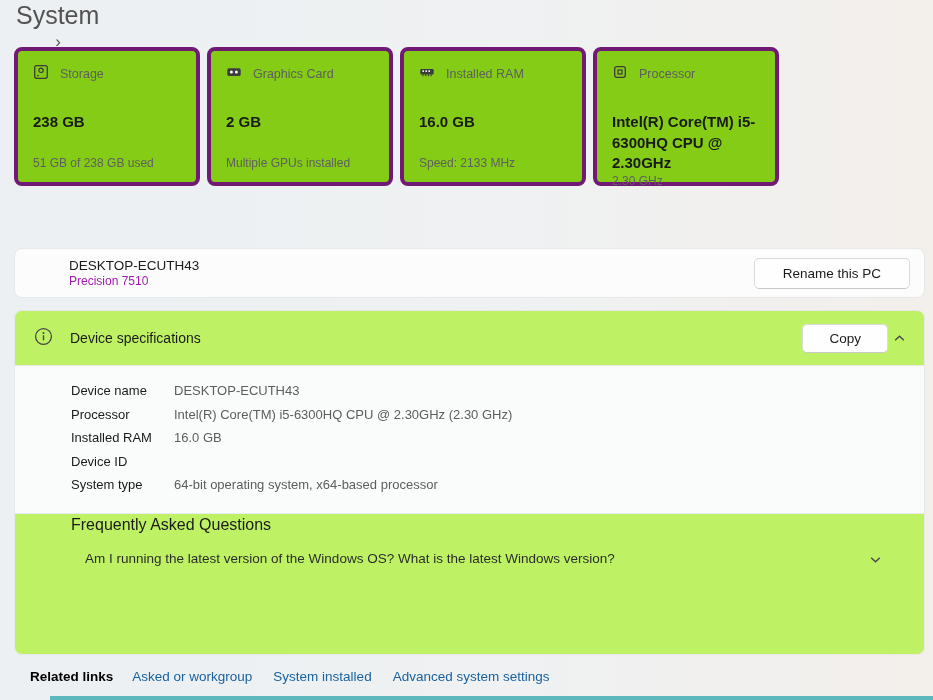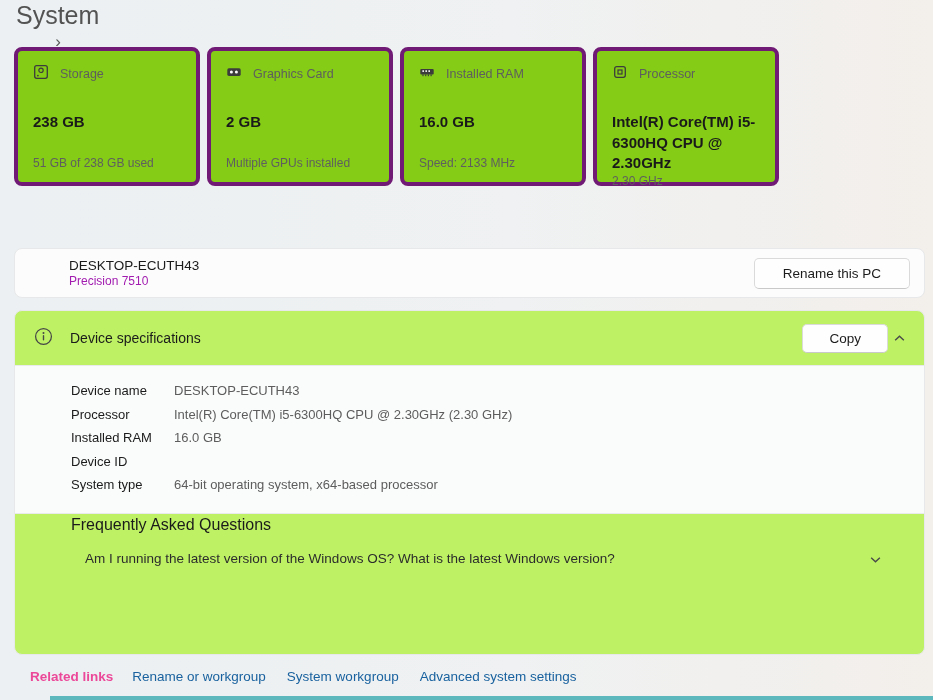--- a/index.html
+++ b/index.html
@@ -55,21 +55,21 @@
   .spec-row { display:grid; grid-template-columns:103px 1fr; font-size:13px; line-height:23.5px; }
   .spec-label { color:#1b1b1b; }
   .spec-value { color:#5d5d5d; }
   .faq { padding:0 16px 0 56px; }
   .faq-title { font-size:16px; font-weight:400; color:#1b1b1b; line-height:22px; }
   .faq-q { margin-top:15px; display:flex; cursor:pointer; padding-left:14px; }
   .faq-q-text { font-size:13.5px; color:#2c2c2c; }
   .faq-q .chev-btn { margin-left:auto; margin-right:24px; }
 
   .related { position:absolute; top:669px; left:30px; display:flex; align-items:baseline; }
-  .related-title { font-size:13.5px; font-weight:700; color:#ec4899; margin-right:19px; }
+  .related-title { font-size:13.5px; font-weight:700; color:#000000; margin-right:19px; }
   .related a { font-size:13.5px; color:#19629f; text-decoration:none; margin-right:21px; cursor:pointer; }
 
   .bottom-bar { position:absolute; left:50px; right:0; bottom:0; height:4px; background:#5db8be; }
 </style>
 </head>
 <body>
 
 <div class="breadcrumb">
   <span class="crumb-parent">System</span>
   <span class="crumb-sep">›</span>
@@ -187,18 +187,18 @@
           <svg width="13" height="13" viewBox="0 0 12 12">
             <path d="M2 4.4 L6 8.2 L10 4.4" fill="none" stroke="#4a4a4a" stroke-width="1.3"></path>
           </svg>
         </button>
     </div>
   </div>
 </div>
 
 <div class="related">
   <span class="related-title">Related links</span>
-  <a>Rename or workgroup</a>
-  <a>System workgroup</a>
+  <a>Asked or workgroup</a>
+  <a>System installed</a>
   <a>Advanced system settings</a>
 </div>
 
 <div class="bottom-bar"></div>
 
 </body></html>

